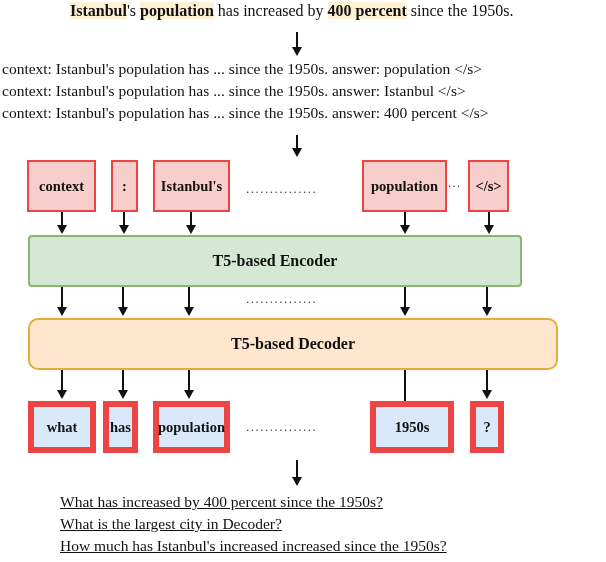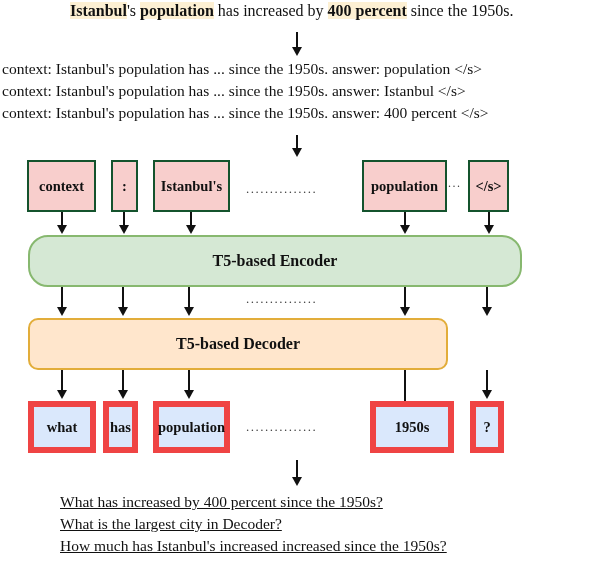--- a/index.html
+++ b/index.html
@@ -3,23 +3,23 @@
 <meta charset="utf-8">
 <style>
   html, body { margin:0; padding:0; background:#ffffff; }
   body { width:606px; height:562px; position:relative; overflow:hidden;
          font-family:"Liberation Serif", "DejaVu Serif", serif; color:#111; }
   .abs { position:absolute;padding-left:36px; }
   .hl { background:#fdf0d3; font-weight:bold; }
   .ctx { left:2px; font-size:15.5px; position:absolute; white-space:nowrap; }
   .box { position:absolute; box-sizing:border-box; display:flex; align-items:center; justify-content:center;
          font-weight:bold; font-size:14.5px; white-space:nowrap; }
-  .red { background:#f8cecc; border:2px solid #14532d; }
+  .red { background:#f8cecc; border:2px solid #ef4444; }
   .blue { background:#dae8fc; border:6px solid #ef4444; }
-  .enc { background:#d5e8d4; border:2px solid #87b86f; border-radius:20px; }
+  .enc { background:#d5e8d4; border:2px solid #87b86f; border-radius:4px; }
   .dec { background:#ffe6cc; border:2px solid #e2ad3a; border-radius:10px; }
   .big { font-size:16px; }
   .vline { position:absolute; width:1.6px; background:#111; }
   .head { position:absolute; width:0; height:0; border-left:5px solid transparent; border-right:5px solid transparent; border-top:9px solid #111; }
   .dots { position:absolute; font-size:13px; letter-spacing:1.5px; color:#444; white-space:nowrap; }
   .q { position:absolute; left:60px; font-size:15.5px; white-space:nowrap;text-decoration:underline; }
 </style>
 </head>
 <body>
 
@@ -87,21 +87,21 @@
 <div class="dots" style="left:246px; top:291px;">...............</div>
 <div>
     <div class="vline" style="left:404px; top:287px; height:22px;"></div>
     <div class="head" style="left:400px; top:307px;"></div>
   </div>
 <div>
     <div class="vline" style="left:486px; top:287px; height:22px;"></div>
     <div class="head" style="left:482px; top:307px;"></div>
   </div>
 
-<div class="box dec big" style="left:28px; top:318px; width:420px; height:52px;">T5-based Decoder</div>
+<div class="box dec big" style="left:28px; top:318px; width:530px; height:52px;">T5-based Decoder</div>
 
 <div>
     <div class="vline" style="left:61px; top:370px; height:22px;"></div>
     <div class="head" style="left:57px; top:390px;"></div>
   </div>
 <div>
     <div class="vline" style="left:122px; top:370px; height:22px;"></div>
     <div class="head" style="left:118px; top:390px;"></div>
   </div>
 <div>

